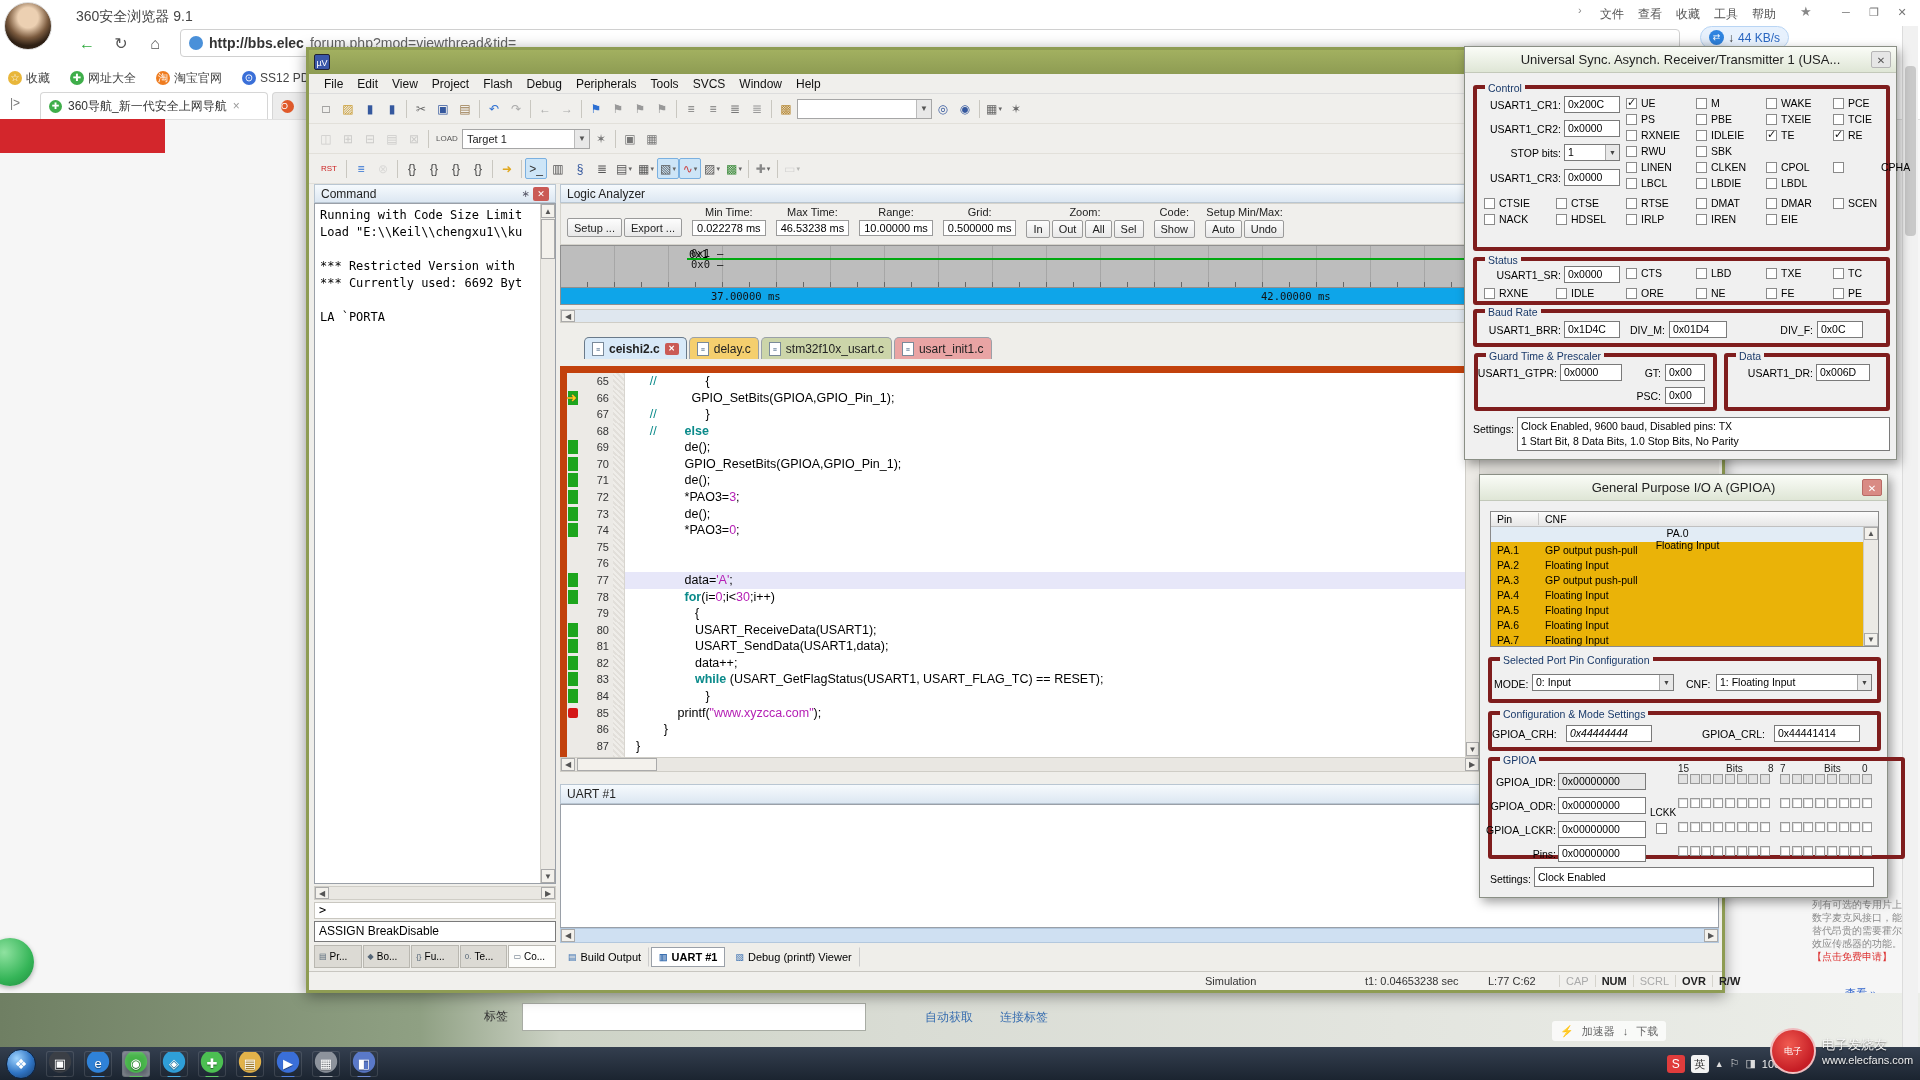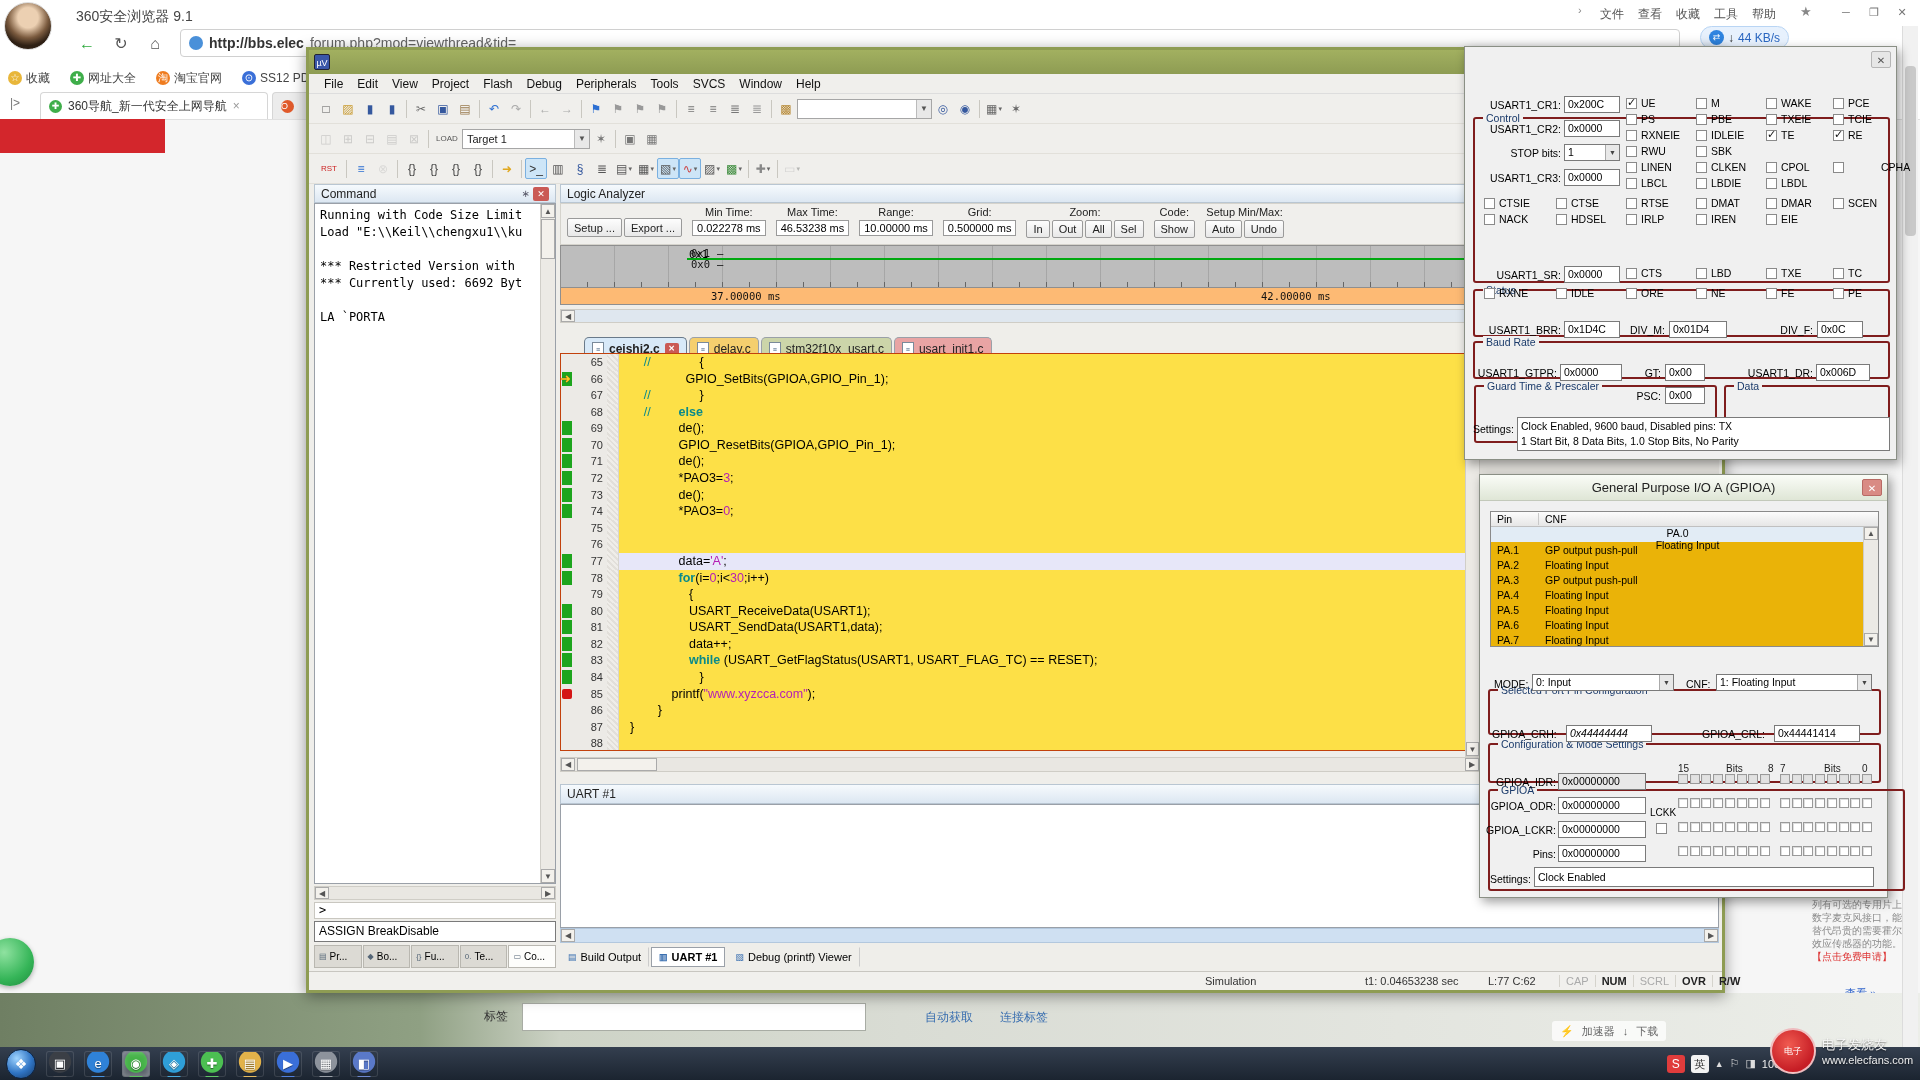--- a/index.html
+++ b/index.html
@@ -55,21 +55,21 @@
   .garrow{position:absolute;left:-1px;top:0px;color:#ffd11a;font-size:13px;text-shadow:0 0 1px #705;z-index:2;}
   .tk-p{color:#000;}.tk-c{color:#0a8a8a;}.tk-k{color:#0a8a8a;font-weight:bold;}.tk-s{color:#b520b5;}.tk-n{color:#b520b5;}
   
   .sb{background:#e9e7e2;border:1px solid #cfcdc6;}
   .sbarrow{background:#f3f1ec;border:1px solid #aaa;color:#555;font-size:8px;display:flex;align-items:center;justify-content:center;}
   .sbthumb{background:#f3f1ec;border:1px solid #aaa;}
   
   .dlg{background:#f0f0f0;border:1px solid #8a8f85;box-shadow:3px 4px 10px rgba(0,0,0,.38);font-size:11px;color:#000;}
   .dtitle{position:absolute;left:0;top:0;right:0;height:26px;background:linear-gradient(#fafcf7,#dfe6d6);border-bottom:1px solid #c3c9ba;display:flex;align-items:center;justify-content:center;font-size:13px;color:#222;}
   .dclose{position:absolute;top:4px;right:5px;width:20px;height:17px;text-align:center;line-height:17px;font-size:10px;color:#555;background:#e6e6e6;border:1px solid #b5b5b5;border-radius:2px;}
-  .grp{position:absolute;border:2px solid #7f1d1d;border-radius:3px;margin-top:32px;}
+  .grp{position:absolute;border:4px solid #7f1d1d;border-radius:3px;}
   .lg{position:absolute;top:-7px;left:8px;background:#f0f0f0;padding:0 3px;font-size:10.5px;color:#1a3a6a;}
   .fl{position:absolute;font-size:10.5px;text-align:right;color:#000;}
   .fll{position:absolute;font-size:10.5px;color:#000;}
   .fb{position:absolute;background:#fff;border:1px solid #7a7a7a;font-size:10.5px;padding:1px 3px;height:17px;}
   .fb.sel{padding-right:16px;}
   .fb .da{position:absolute;right:0;top:0;bottom:0;width:14px;background:#e8e8e8;border-left:1px solid #aaa;font-size:7px;display:flex;align-items:center;justify-content:center;color:#444;}
   .cbit{position:absolute;display:flex;align-items:center;gap:4px;font-size:10.5px;}
   .cb{width:11px;height:11px;border:1px solid #8a8a8a;background:#fff;flex:none;position:relative;}
   .cb.on::after{content:"✓";position:absolute;left:0px;top:-3px;font-size:11px;color:#111;}
   .gpiorow{display:flex;height:15px;font-size:10.5px;align-items:center;}
@@ -494,21 +494,21 @@
       </div>
     <div class="abs laplot" style="left:251px;top:195px;width:1159px;height:43px;">
       <span class="mono" style="position:absolute;left:128px;top:2px;font-size:10.5px;">0x1</span>
       <span class="mono" style="position:absolute;left:130px;top:1px;font-size:10.5px;color:#111;">0x1</span>
         <span class="mono" style="position:absolute;left:156px;top:1px;font-size:10.5px;">—</span>
       <span class="mono" style="position:absolute;left:130px;top:12px;font-size:10.5px;color:#111;">0x0</span>
         <span class="mono" style="position:absolute;left:156px;top:12px;font-size:10.5px;">—</span>
       <div style="position:absolute;left:126px;right:2px;top:12px;height:2px;background:#00a810;"></div>
       <div style="position:absolute;left:0;right:0;bottom:0;height:5px;background-image:repeating-linear-gradient(to right,transparent 0 26px,#666 26px 27px);"></div>
     </div>
-    <div class="abs" style="left:251px;top:238px;width:1159px;height:17px;background:#fdba74;border:1px solid #8f8f8f;border-top:none;">
+    <div class="abs" style="left:251px;top:238px;width:1159px;height:17px;background:#0ea5e9;border:1px solid #8f8f8f;border-top:none;">
       <span class="mono" style="position:absolute;left:150px;top:2px;font-size:10.5px;color:#111;">37.00000 ms</span>
       <span class="mono" style="position:absolute;left:700px;top:2px;font-size:10.5px;color:#111;">42.00000 ms</span>
     </div>
     <div class="abs sb" style="left:251px;top:259px;width:1159px;height:14px;background:#dfe7ef;">
       <div class="sbarrow" style="position:absolute;left:0;top:0;bottom:0;width:14px;">◀</div>
     </div>
 
     <div class="abs" id="edTabs" style="left:251px;top:287px;width:920px;height:22px;display:flex;align-items:flex-end;gap:2px;padding-left:24px;">
         <div class="etab" style="background: rgb(216, 233, 248); font-weight: bold; border-color: rgb(106, 122, 138);">
           <span class="doc">≡</span>
@@ -521,21 +521,21 @@
         </div>
         <div class="etab" style="background: rgb(204, 213, 169);">
           <span class="doc">≡</span>
           <span>stm32f10x_usart.c</span>
         </div>
         <div class="etab" style="background: rgb(233, 164, 164);">
           <span class="doc">≡</span>
           <span>usart_init1.c</span>
         </div>
       </div>
-    <div class="abs" id="edBody" style="left:251px;top:303px;width:920px;height:398px;background:#fde047;border:1px solid #c2410c;overflow:hidden;">
+    <div class="abs" id="edBody" style="left:251px;top:316px;width:920px;height:398px;background:#ffffff;border:7px solid #c2410c;overflow:hidden;">
         <div class="crow">
           <div class="cmark"></div>
           <div class="cnum">65</div>
           <div class="chatch"></div>
           <div class="ccode"><span class="tk-c">      //</span><span class="tk-p">              {</span></div>
         </div>
         <div class="crow">
           <div class="cmark">
             <div class="gblk"></div>
             <span class="garrow">➜</span>
@@ -747,20 +747,23 @@
           <span style="padding: 0px 6px; border-left: 1px solid rgb(213, 211, 204); color: rgb(170, 170, 170);">CAP</span>
           <span style="padding: 0px 6px; border-left: 1px solid rgb(213, 211, 204); color: rgb(34, 34, 34); font-weight: bold;">NUM</span>
           <span style="padding: 0px 6px; border-left: 1px solid rgb(213, 211, 204); color: rgb(170, 170, 170);">SCRL</span>
           <span style="padding: 0px 6px; border-left: 1px solid rgb(213, 211, 204); color: rgb(34, 34, 34); font-weight: bold;">OVR</span>
           <span style="padding: 0px 6px; border-left: 1px solid rgb(213, 211, 204); color: rgb(34, 34, 34); font-weight: bold;">R/W</span>
         </span>
     </div>
   </div>
 
   <div class="abs dlg" id="usartDlg" style="left:1464px;top:46px;width:433px;height:414px;">
+    <div class="dtitle">
+        <span>Universal Sync. Asynch. Receiver/Transmitter 1 (USA...</span>
+      </div>
     <div class="dclose">✕</div>
     <div class="grp" style="left:8px;top:38px;width:417px;height:166px;">
       <span class="lg">Control</span>
     </div>
     <span class="fl" style="left:6px;top:52px;width:90px;">USART1_CR1:</span>
     <span class="fb" style="left:99px;top:49px;width:56px;">0x200C</span>
     <span class="fl" style="left:6px;top:76px;width:90px;">USART1_CR2:</span>
     <span class="fb" style="left:99px;top:73px;width:56px;">0x0000</span>
     <span class="fl" style="left:6px;top:100px;width:90px;">STOP bits:</span>
     <span class="fb sel" style="left:99px;top:97px;width:56px;"><span>1</span><span class="da">▼</span></span>

